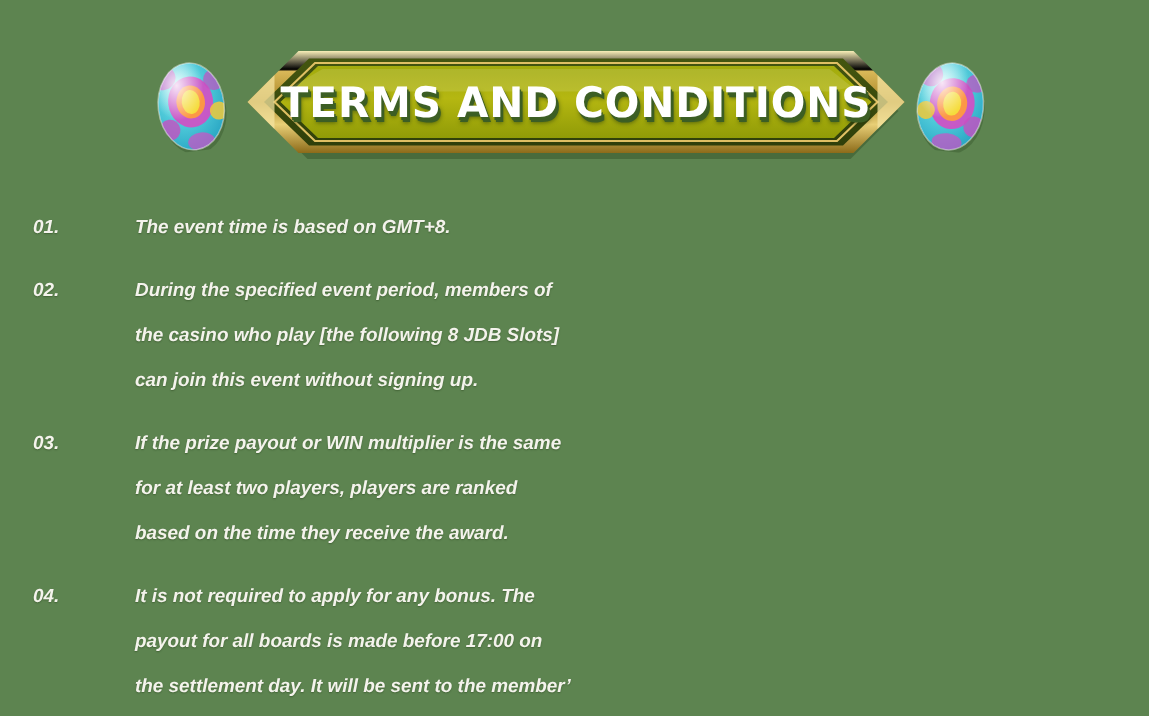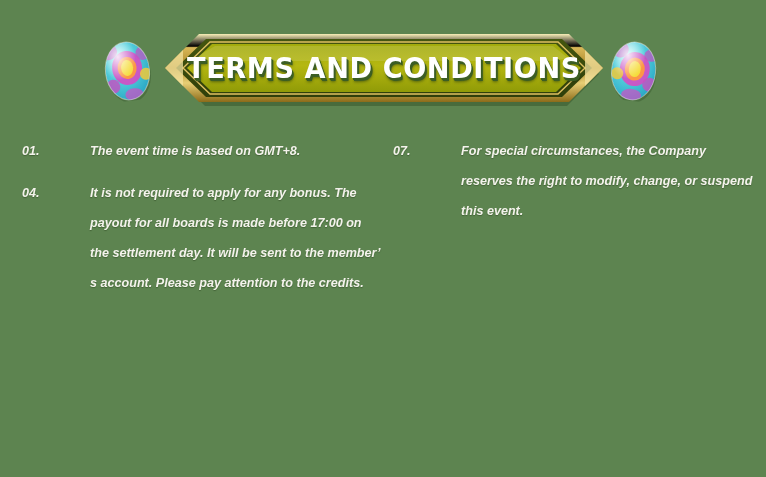--- a/index.html
+++ b/index.html
@@ -230,25 +230,29 @@
 </div>
 
 <div class="columns">
 
   <div class="column column-left">
     <div class="term-item">
       <span class="term-num">01.</span>
       <span class="term-text">The event time is based on GMT+8.</span>
     </div>
     <div class="term-item">
+      <span class="term-num">02.</span>
+      <span class="term-text">During the specified event period, members of the casino who play [the following 8 JDB Slots] can join this event without signing up.</span>
+    </div>
+    <div class="term-item">
+      <span class="term-num">03.</span>
+      <span class="term-text">If the prize payout or WIN multiplier is the same for at least two players, players are ranked based on the time they receive the award.</span>
+    </div>
+    <div class="term-item">
       <span class="term-num">04.</span>
       <span class="term-text">It is not required to apply for any bonus. The payout for all boards is made before 17:00 on the settlement day. It will be sent to the member’ s account. Please pay attention to the credits.</span>
     </div>
   </div>
 
   <div class="column column-right">
-    <div class="term-item">
-      <span class="term-num">07.</span>
-      <span class="term-text">For special circumstances, the Company reserves the right to modify, change, or suspend this event.</span>
-    </div>
   </div>
 
 </div>
 
 </body></html>

